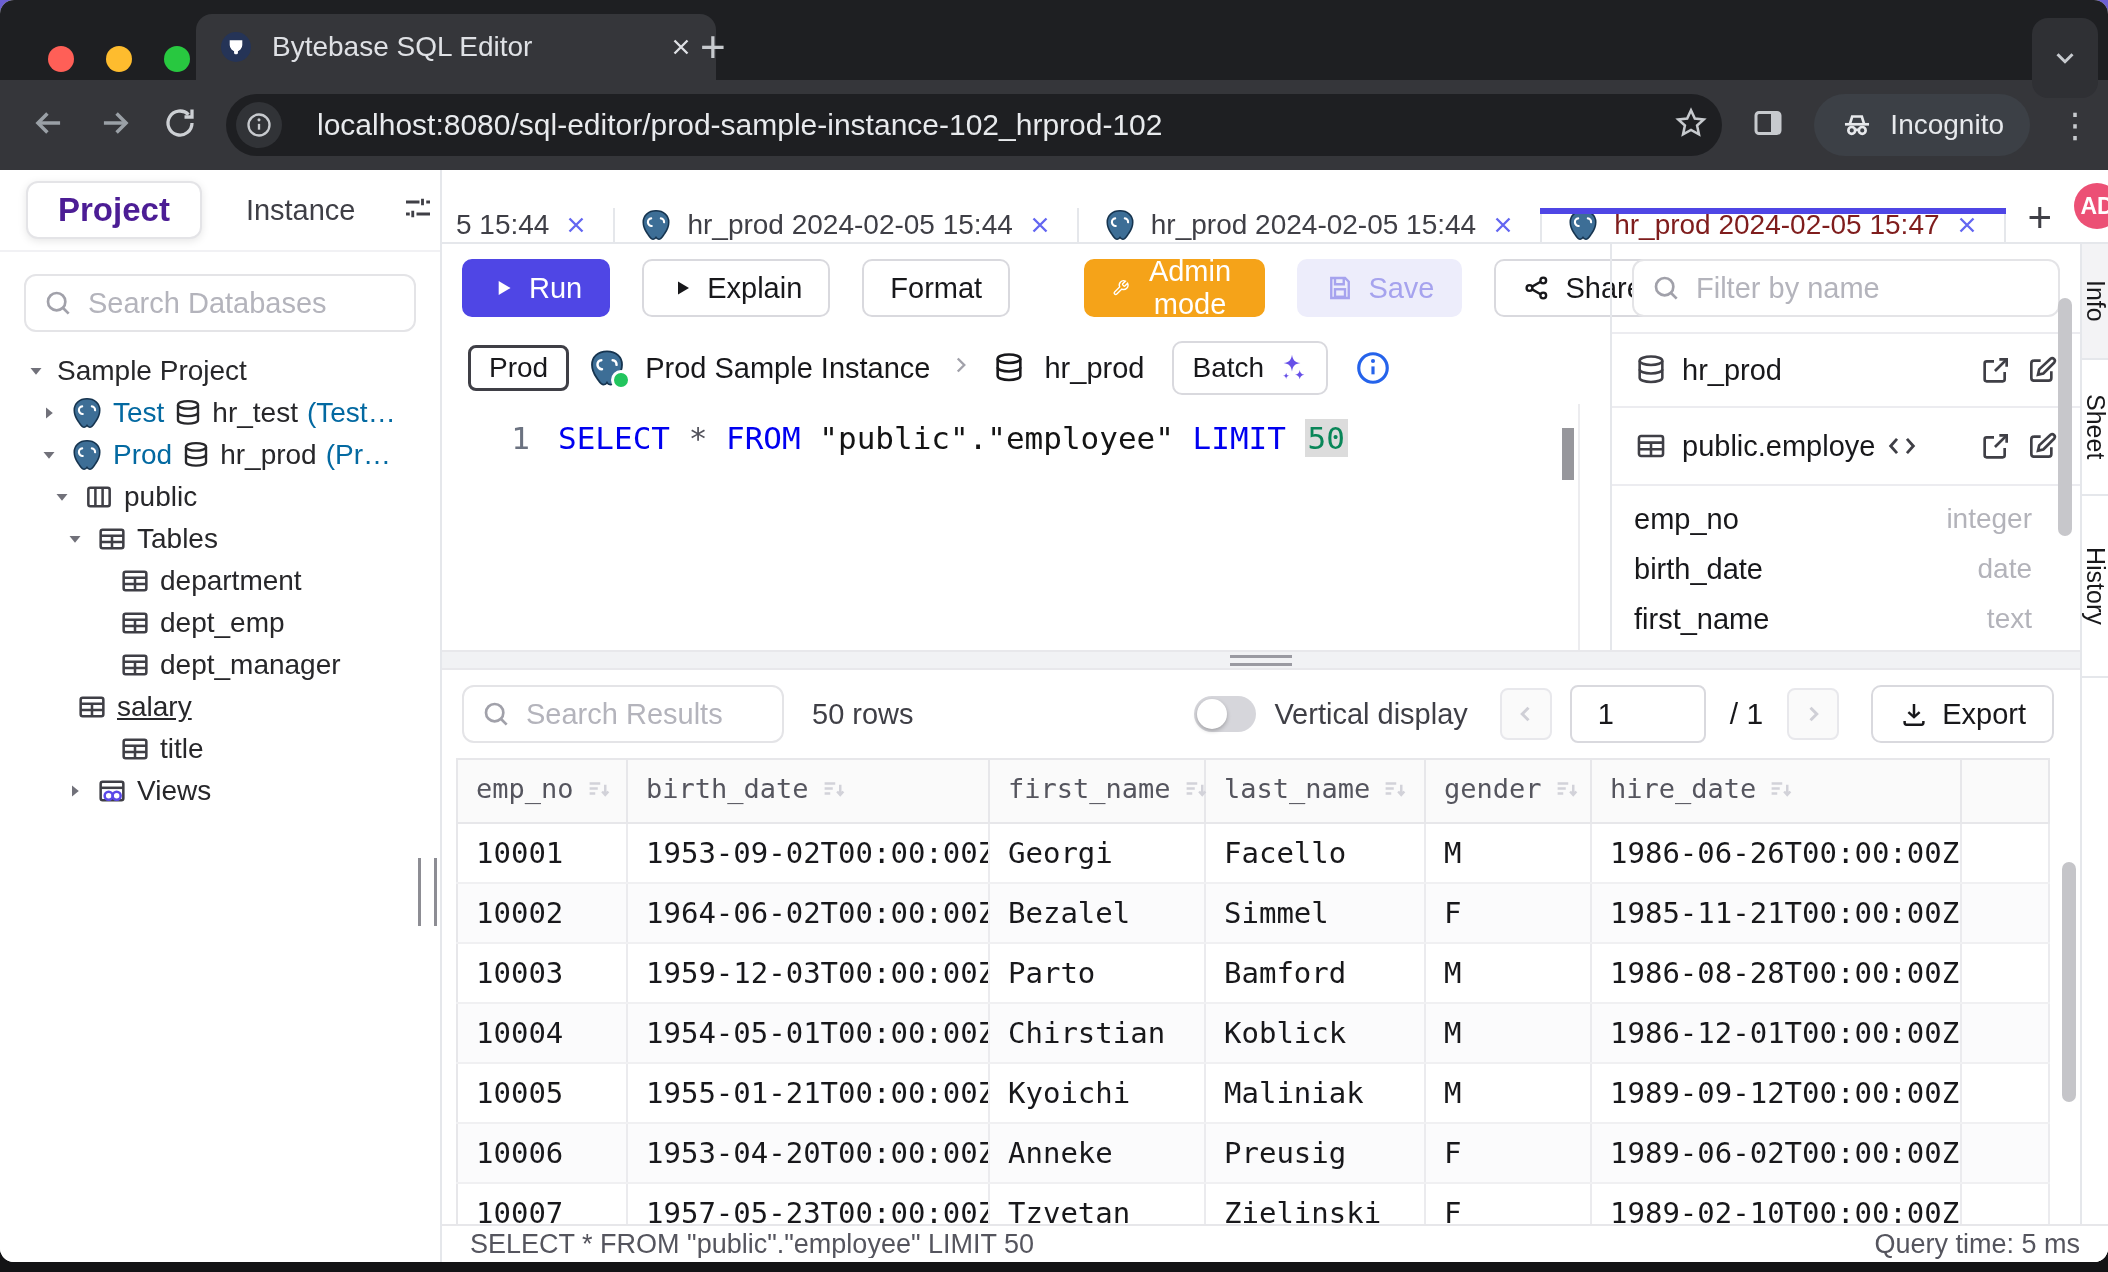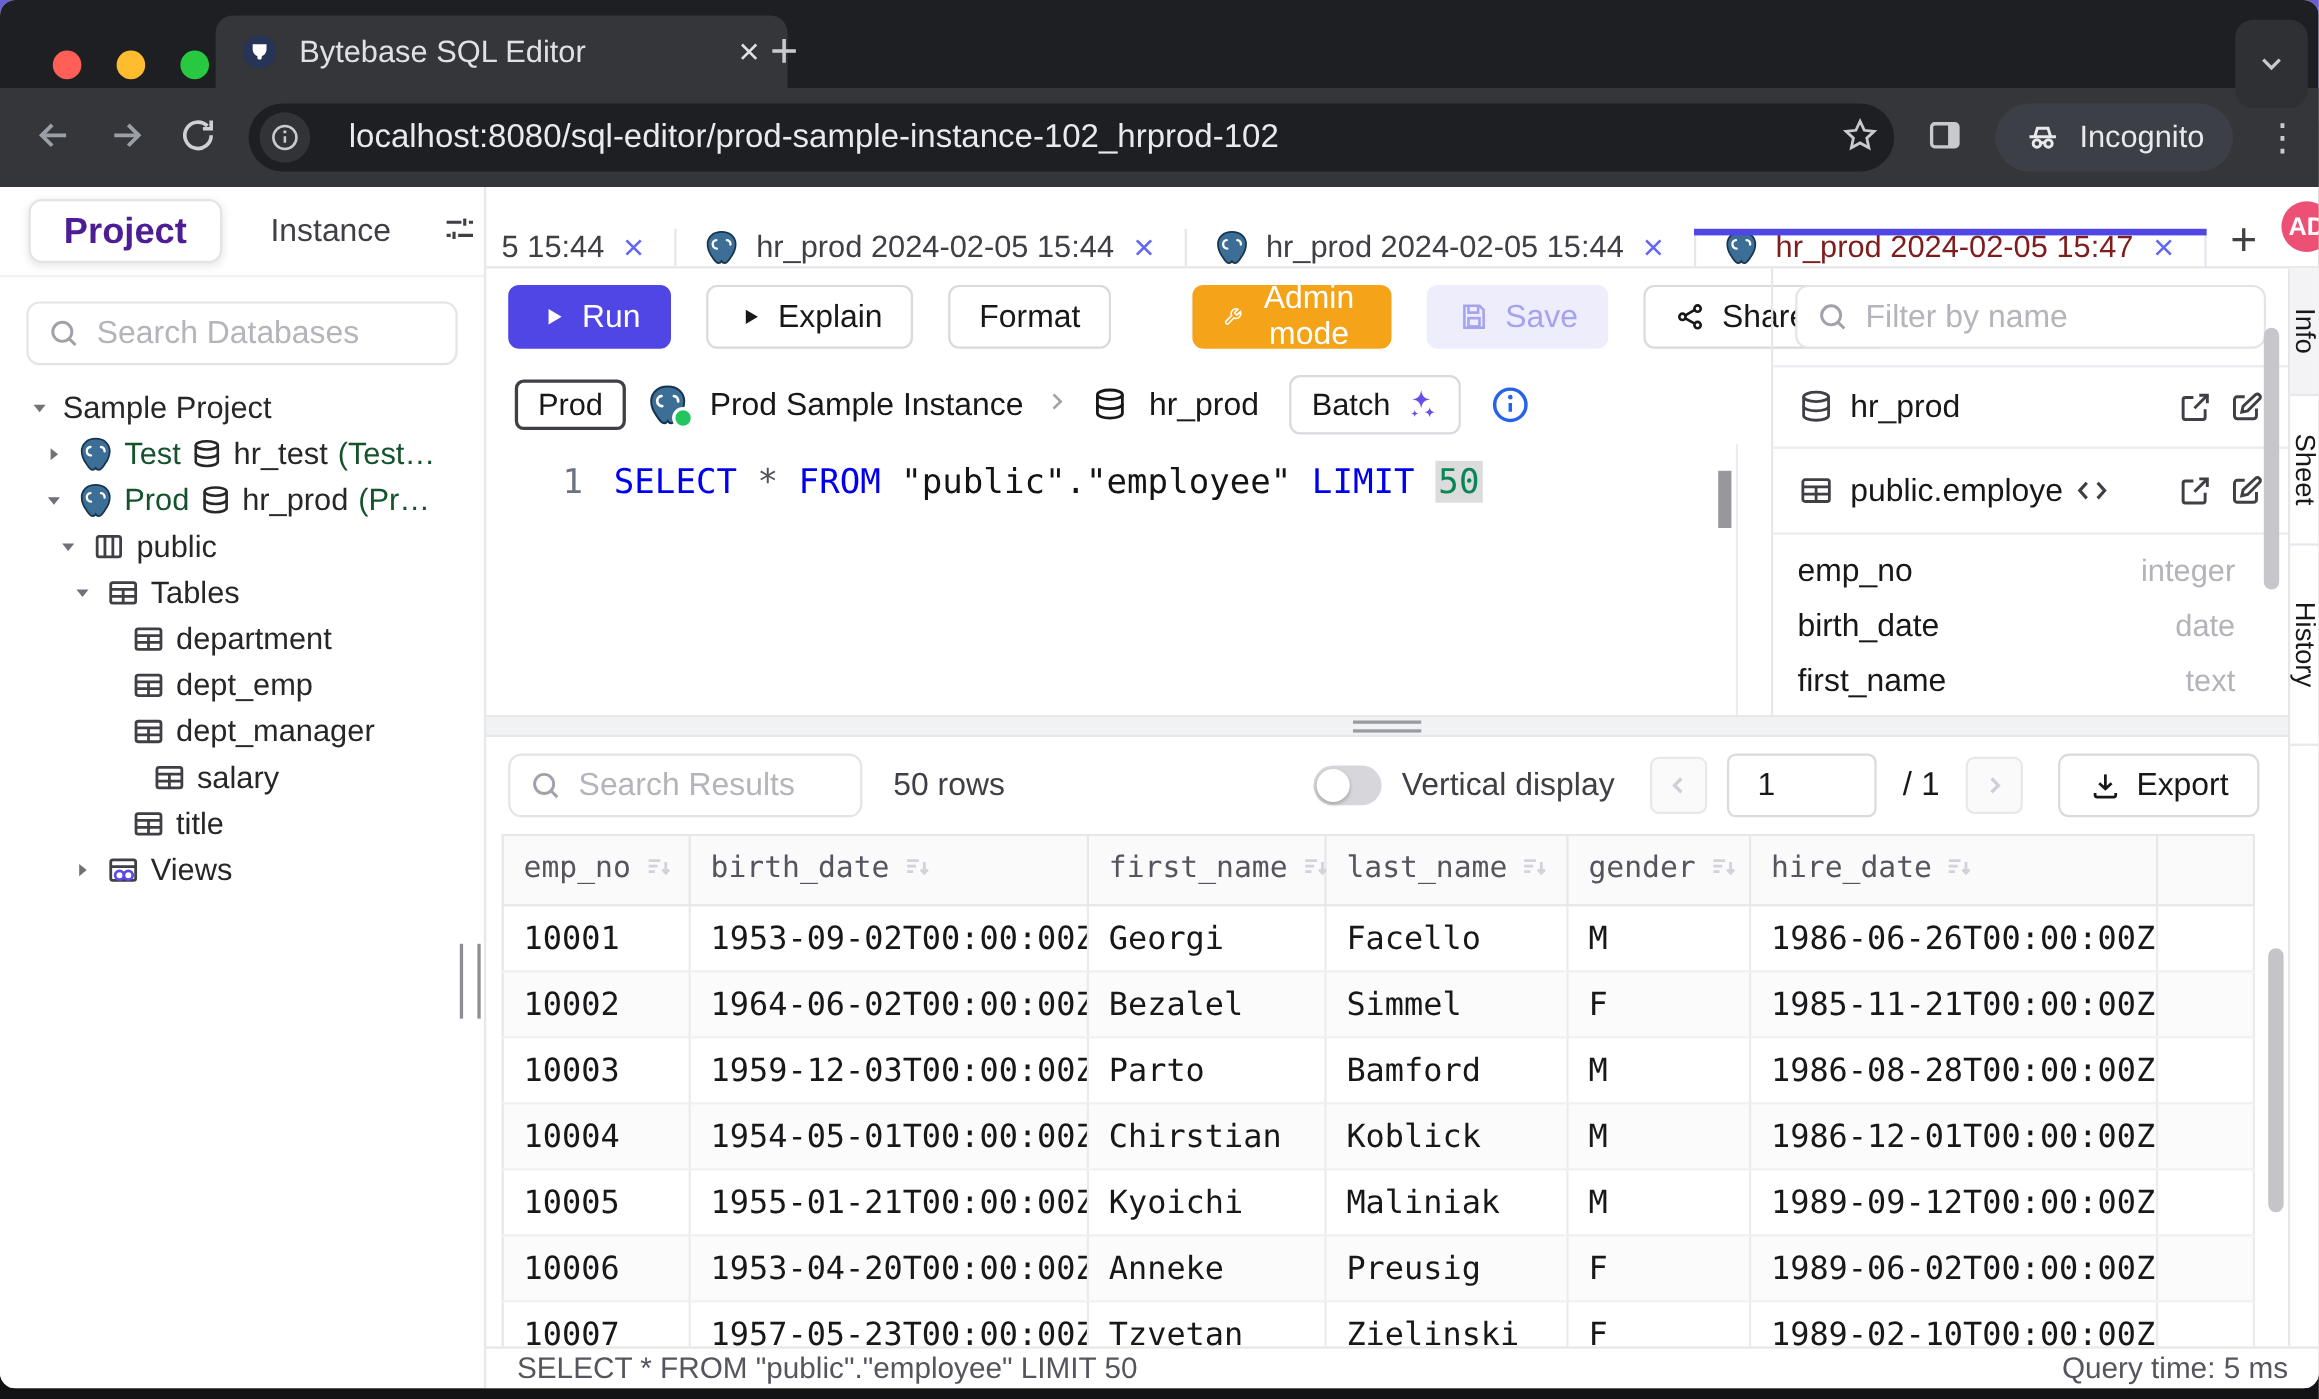--- a/index.html
+++ b/index.html
@@ -44,21 +44,21 @@
   .sliders{margin-left:auto;color:#3f3f46}
   .sb-search{margin:22px 24px 14px;position:relative}
   .sb-search svg,.rb-search svg,.sp-filter svg{position:absolute;left:18px;top:50%;transform:translateY(-50%);color:#a1a1aa}
   input.searchbox{width:100%;box-sizing:border-box;height:58px;border:2px solid #e4e4e7;border-radius:12px;padding:0 16px 0 62px;
         font-size:29px;color:#18181b;outline:none;font-family:"Liberation Sans",sans-serif}
   input.searchbox::placeholder{color:#b4b4bc}
   .tree{flex:1;overflow:hidden;padding-top:4px}
   .trow{height:42px;display:flex;align-items:center;gap:9px;font-size:28px;color:#27272a;white-space:nowrap;overflow:hidden}
   .trow.selected{background:#e6e2fb}
   .trow .caret{flex:none;color:#71717a;display:flex}
-  .trow .gray{color:#14532d}
+  .trow .gray{color:#0369a1}
   .treeicon{flex:none;display:flex;color:#3f3f46}
   .drag-handle{position:absolute;right:3px;top:688px;height:68px;width:13px;border-left:3px solid #8d8d94;border-right:3px solid #8d8d94;background:transparent}
 
   
   .main{flex:1;display:flex;flex-direction:column;min-width:0}
   .sql-tabstrip{height:72px;flex:none;border-bottom:2px solid #e5e7eb;display:flex;align-items:flex-end}
   .sqltab{display:flex;align-items:center;gap:14px;padding:0 24px;border-right:2px solid #e5e7eb;font-size:28px;color:#3f3f46;position:relative;white-space:nowrap}
   .sqltab.partial{padding-left:14px}
   .sqltab.active{color:#7f1d1d}
   .sqltab.active::before{content:"";position:absolute;top:0;left:-2px;right:-2px;height:6px;background:#4f46e5}
@@ -372,21 +372,21 @@
           <div class="trow" style="padding-left: 76px;">
             <span style="width:34px;flex:none"></span>
             <span class="treeicon">
               <svg width="32" height="32" viewBox="0 0 24 24" fill="none" stroke="currentColor" stroke-width="1.9">
                 <rect x="3.5" y="5" width="17" height="14" rx="1.5"></rect>
                 <path d="M3.5 9.6h17M3.5 14.3h17M12 9.6V19"></path>
               </svg>
             </span>
             <span>dept_manager</span>
           </div>
-          <div class="trow" style="padding-left: 95px;">
+          <div class="trow" style="padding-left: 33px; text-decoration: underline;">
             <span style="width:34px;flex:none"></span>
             <span class="treeicon">
               <svg width="32" height="32" viewBox="0 0 24 24" fill="none" stroke="currentColor" stroke-width="1.9">
                 <rect x="3.5" y="5" width="17" height="14" rx="1.5"></rect>
                 <path d="M3.5 9.6h17M3.5 14.3h17M12 9.6V19"></path>
               </svg>
             </span>
             <span>salary</span>
           </div>
           <div class="trow" style="padding-left: 76px;">

